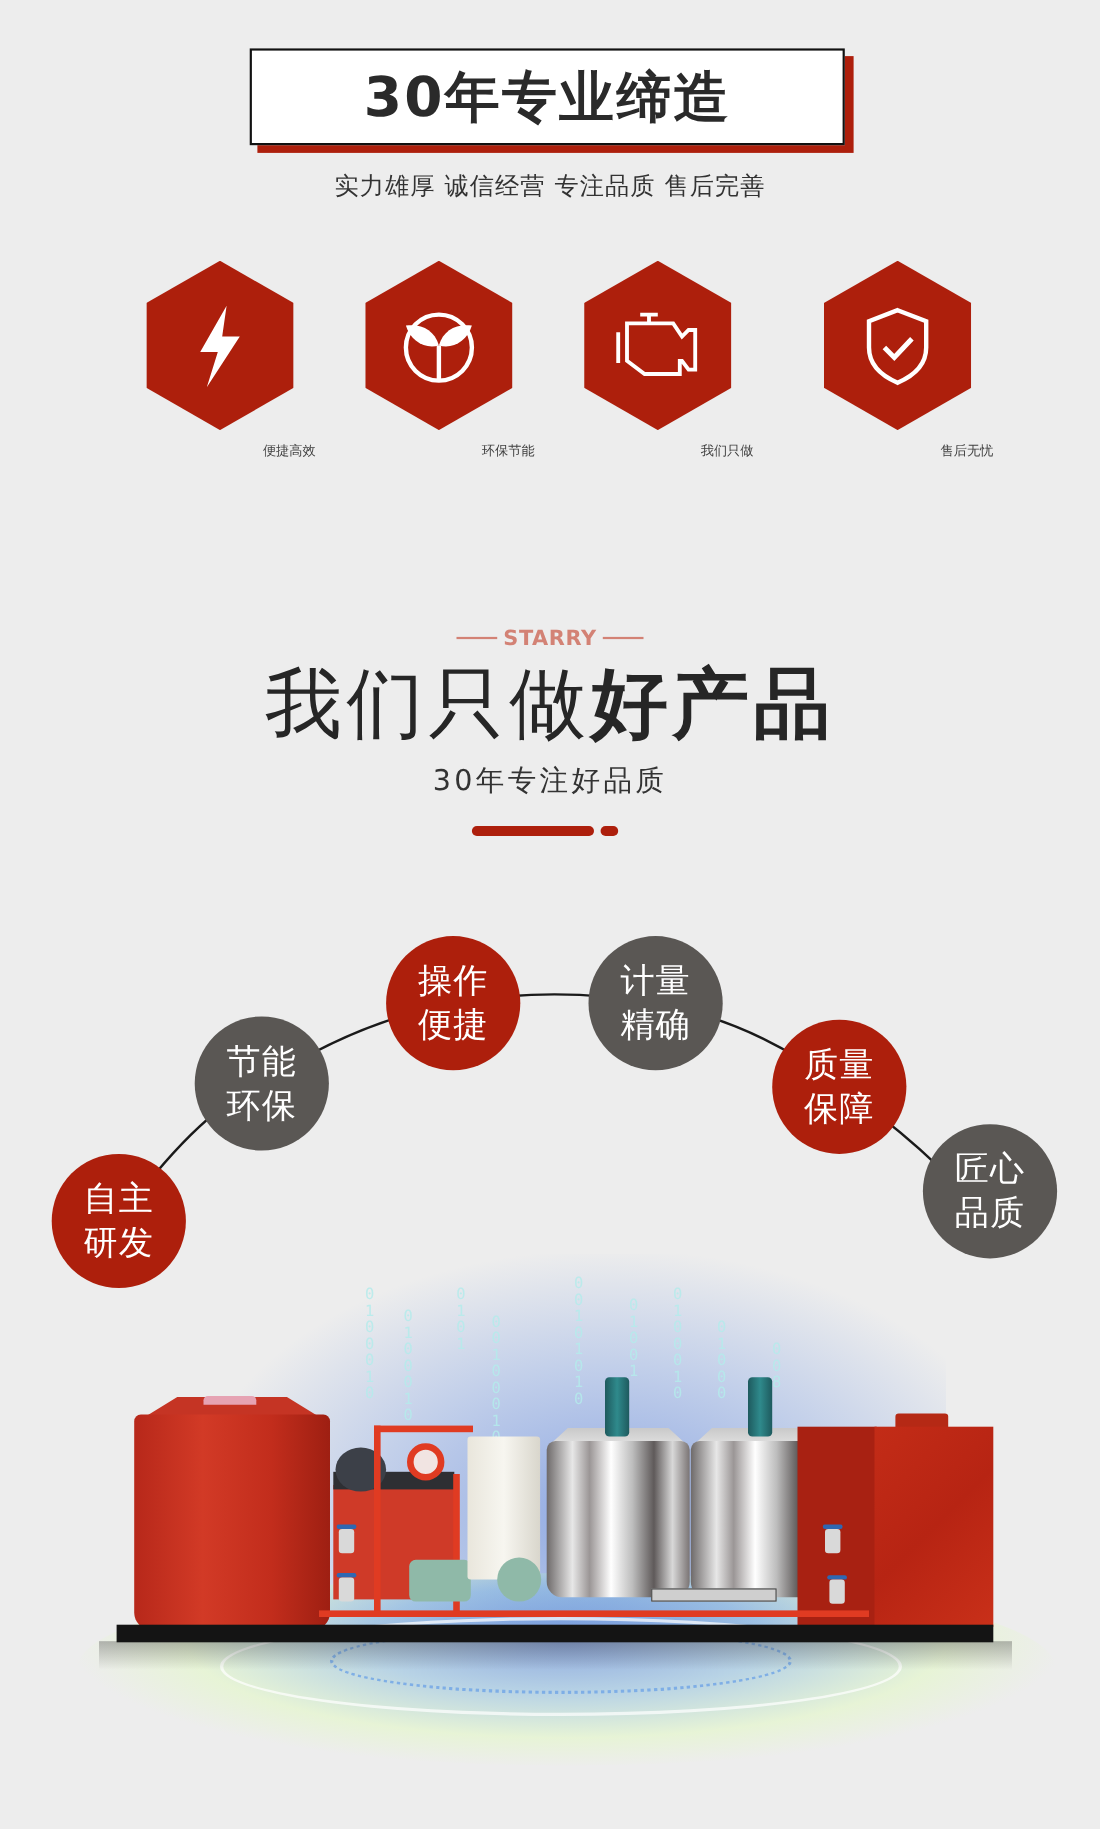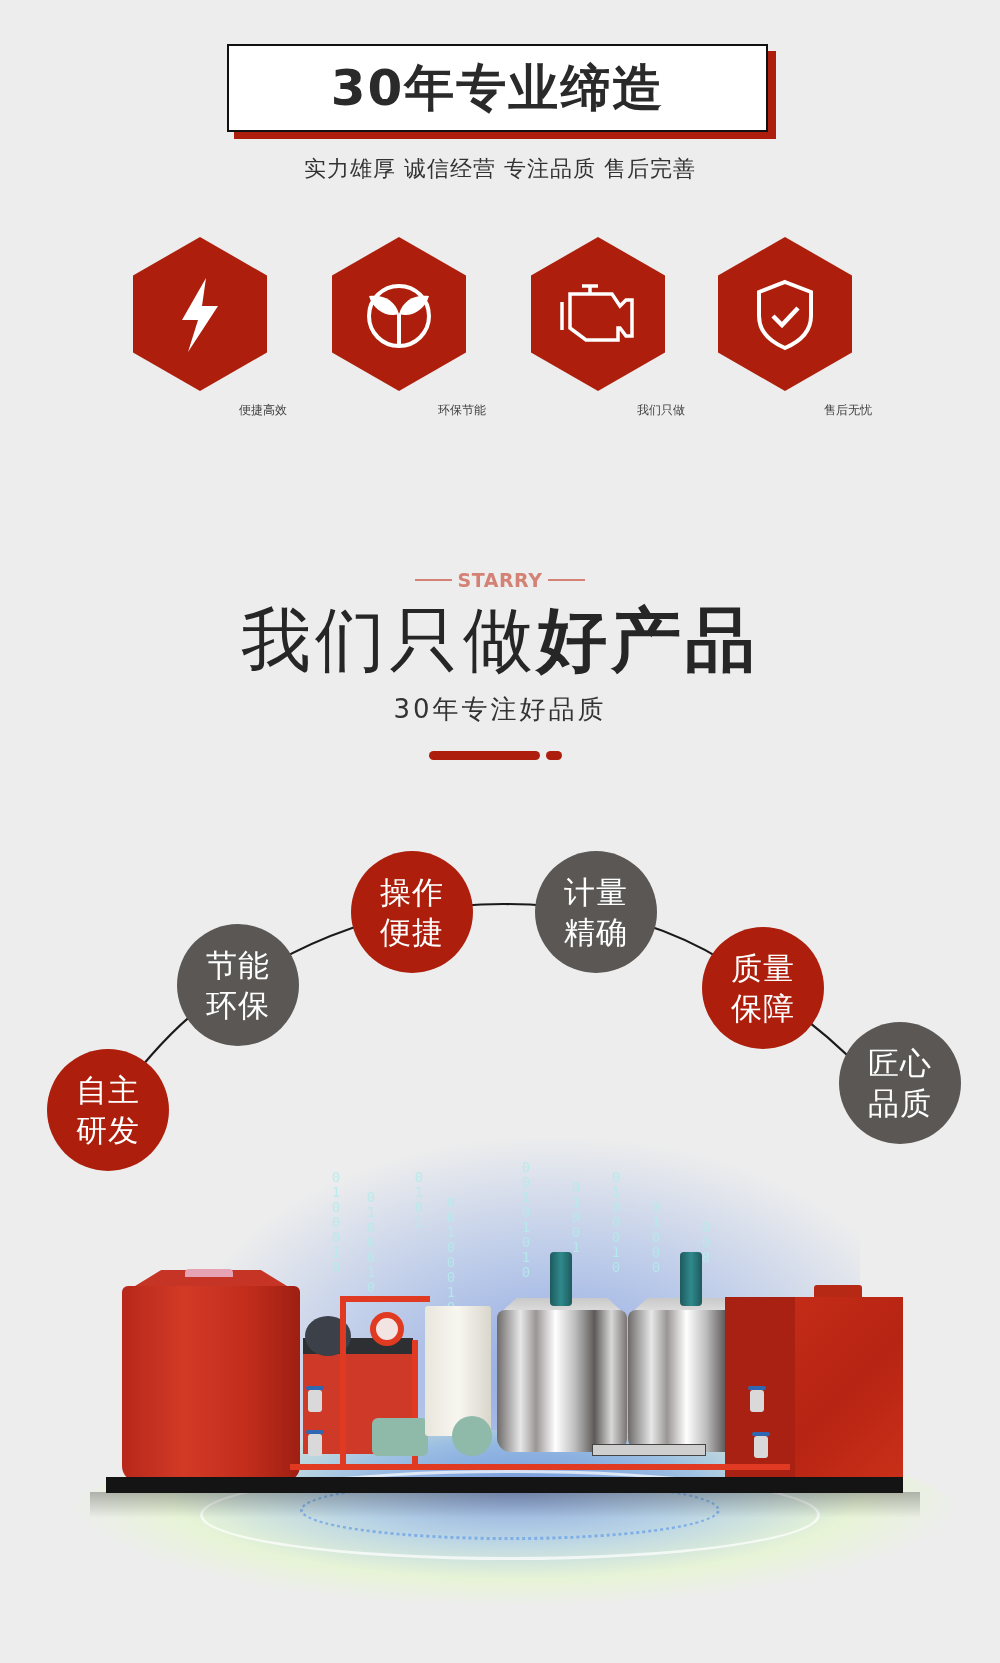--- a/index.html
+++ b/index.html
@@ -170,21 +170,21 @@
         <line x1="26" y1="14" x2="42" y2="14"></line>
         <line x1="34" y1="14" x2="34" y2="22"></line>
         <path d="M14,22 L56,22 L64,34 L70,28 L76,28 L76,64 L70,64 L64,56 L62,56 L62,68 L30,68 L14,56 Z"></path>
         <line x1="6" y1="30" x2="6" y2="58"></line>
       </g>
     </svg>
   </div>
   <div class="feature-label">我们只做</div>
 </div>
 
-<div class="abs feature" style="left:718px">
+<div class="abs feature" style="left:749px">
   <div class="hex">
     <svg viewBox="0 0 84 84">
       <path d="M42,10 L68,20 L68,44 C68,60 56,70 42,76 C28,70 16,60 16,44 L16,20 Z" fill="none" stroke="#fff" stroke-width="4"></path>
       <polyline points="30,44 39,53 55,36" fill="none" stroke="#fff" stroke-width="4.5"></polyline>
     </svg>
   </div>
   <div class="feature-label">售后无忧</div>
 </div>
 
 <div class="abs starry">

